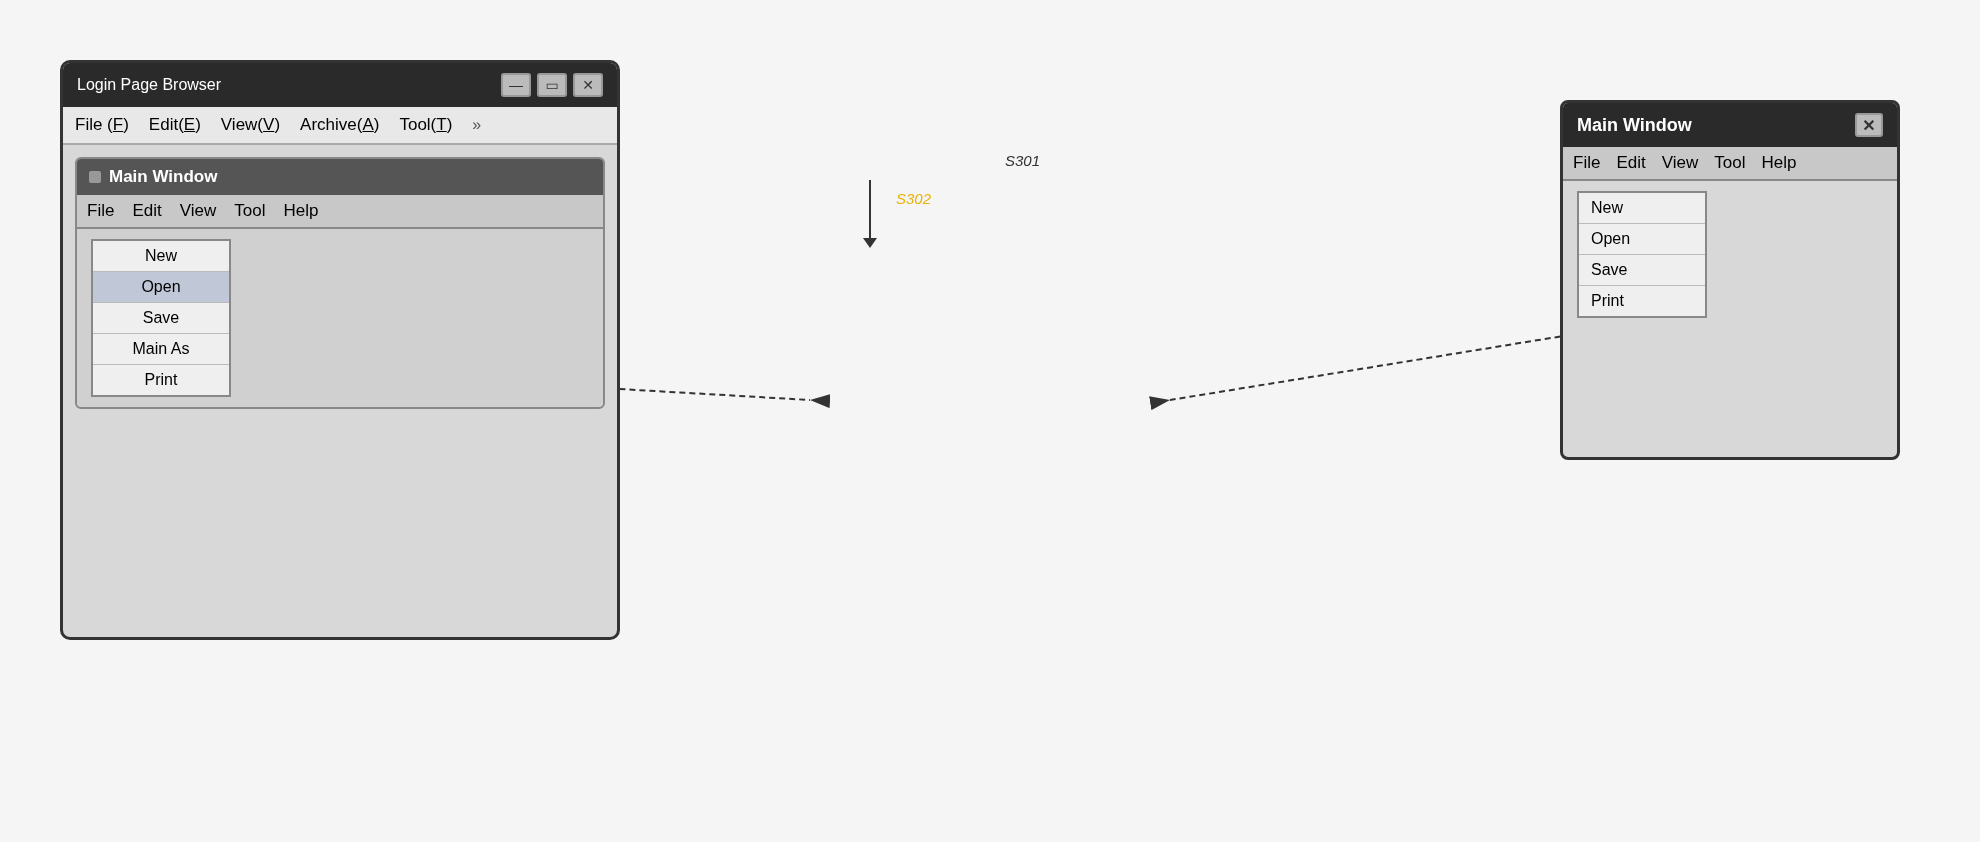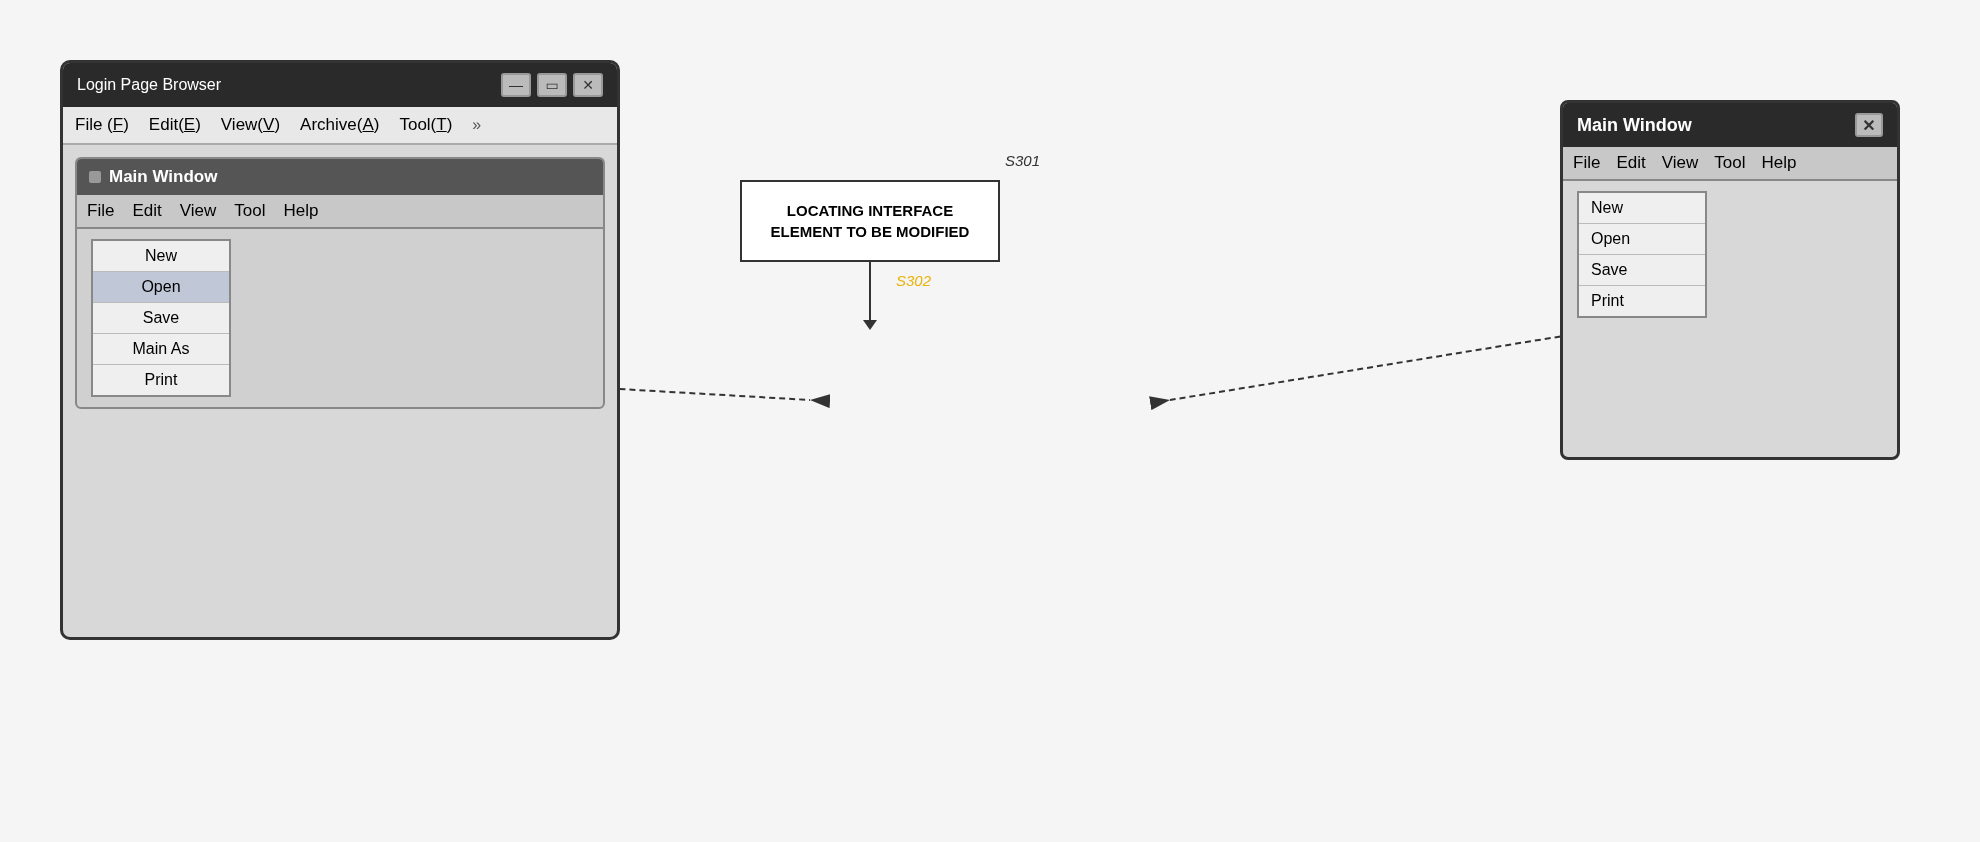--- a/index.html
+++ b/index.html
@@ -310,24 +310,23 @@
         <div class="dropdown-item">New</div>
         <div class="dropdown-item highlighted">Open</div>
         <div class="dropdown-item">Save</div>
         <div class="dropdown-item">Main As</div>
         <div class="dropdown-item">Print</div>
       </div>
     </div>
   </div>
 
   <div class="flowchart">
-    <div style="position: relative; width: 100%; display: flex; flex-direction: column; align-items: center;">
+    <div style="position: relative; width: 100%; display: flex; align-items: center;">
 
       <div style="position: absolute; right: 20px; top: -28px; font-size: 15px; font-style: italic; color: #333;">S301</div>
-      <div class="flow-box">LOCATING INTERFACE ELEMENT TO BE MODIFIED</div>
       <div style="position: relative; width: 2px; height: 60px; background: #333; margin: 0 auto;">
 
         <div style="position: absolute; bottom: -8px; left: -6px; border-left: 7px solid transparent; border-right: 7px solid transparent; border-top: 10px solid #333;"></div>
 
         <div style="position: absolute; right: -60px; top: 10px; font-size: 15px; font-style: italic; color: #eab308; white-space: nowrap;">S302</div>
       </div>
     </div>
   </div>
 
   <div class="right-window">

